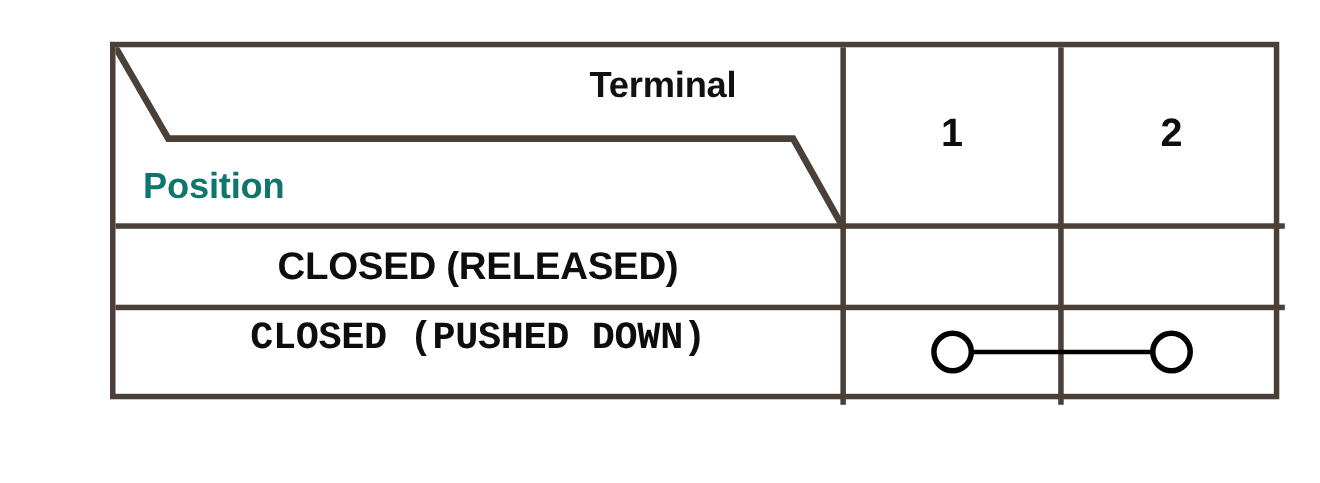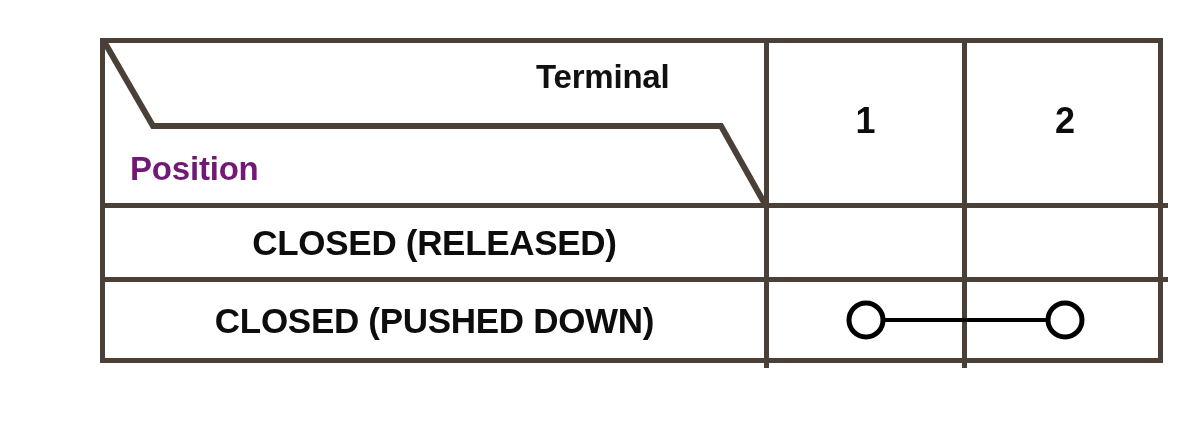--- a/index.html
+++ b/index.html
@@ -76,21 +76,21 @@
     color: #111111;
     letter-spacing: -0.2px;
     white-space: nowrap;
   }
   .hdr-position {
     position: absolute;
     left: 130px;
     top: 150px;
     font-size: 33px;
     font-weight: bold;
-    color: #701a75;
+    color: #0f766e;
     letter-spacing: -0.2px;
     white-space: nowrap;
   }
 
   
   .term-num {
     position: absolute;
     top: 38px;
     height: 165px;
     display: flex;
@@ -111,21 +111,21 @@
     display: flex;
     align-items: center;
     justify-content: center;
     font-size: 35px;
     font-weight: bold;
     color: #0d0d0d;
     letter-spacing: -0.3px;
     white-space: nowrap;
   }
   .pos-label.row-opened { top: 208px; height: 69px; }
-  .pos-label.row-closed { top: 280px; height: 81px; }
+  .pos-label.row-closed { top: 266px; height: 81px; font-family: Liberation Mono, monospace; }
 
   
   .continuity {
     position: absolute;
     left: 760px;
     top: 277px;
     width: 403px;
     height: 86px;
     pointer-events: none;
   }

